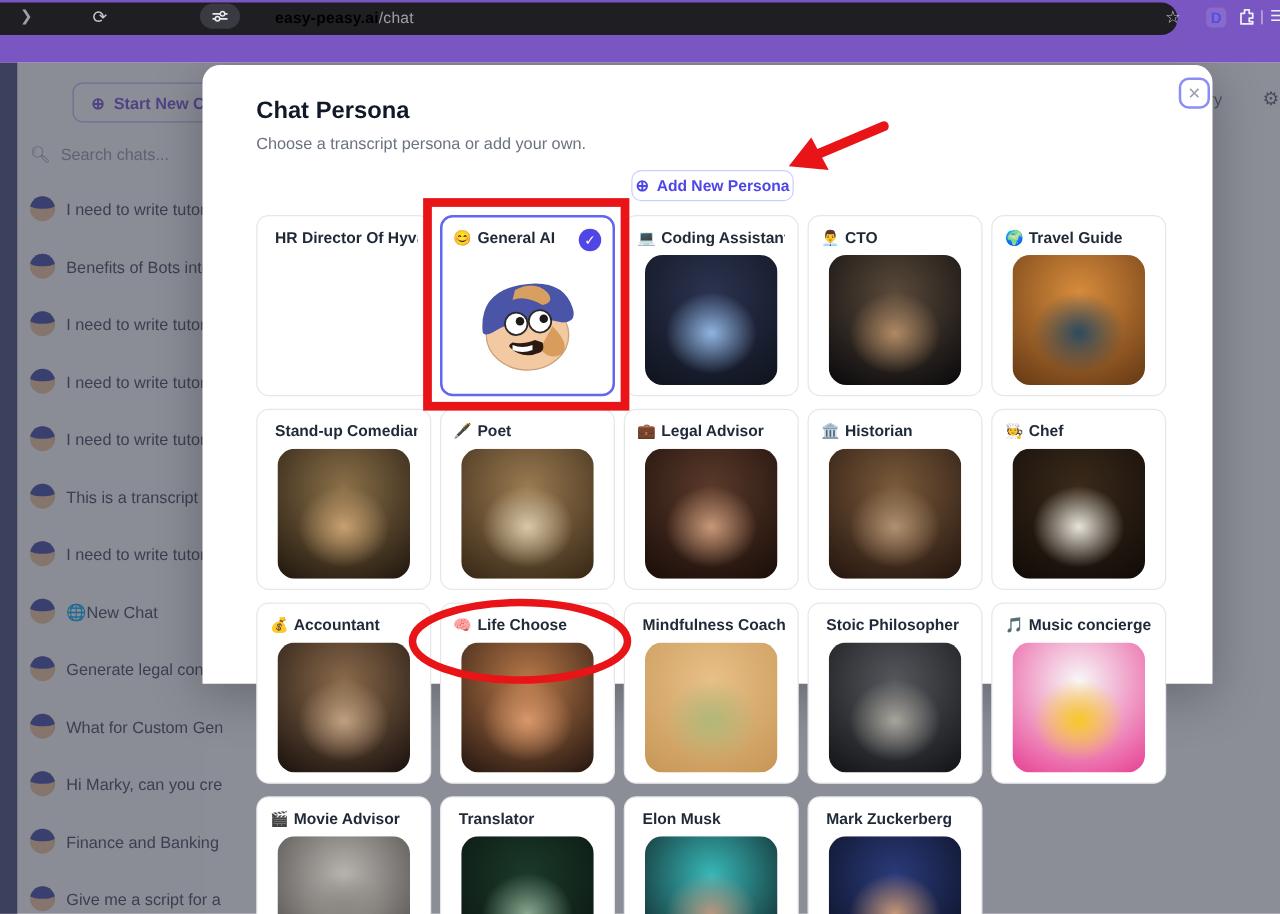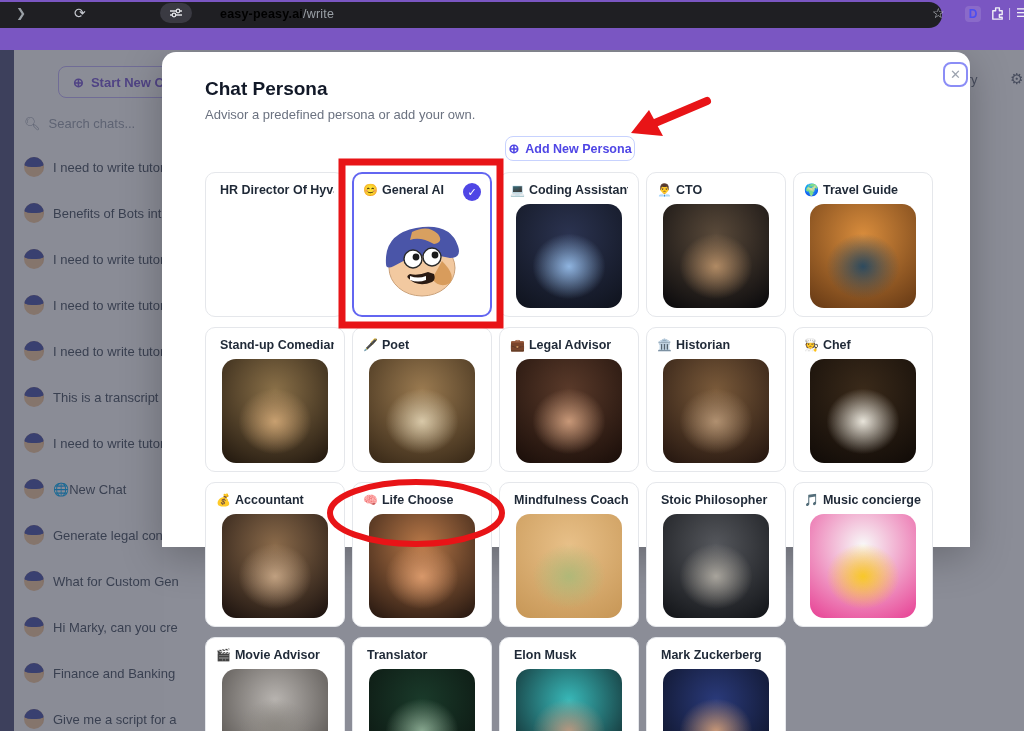--- a/index.html
+++ b/index.html
@@ -148,35 +148,35 @@
   <span class="nav-fwd">❯</span>
   <span class="refresh">⟳</span>
   <span class="tune-circle">
     <svg width="14" height="12" viewBox="0 0 14 12">
       <line x1="1" y1="4" x2="13" y2="4" stroke="#e8eaed" stroke-width="1.4"></line>
       <line x1="1" y1="8" x2="13" y2="8" stroke="#e8eaed" stroke-width="1.4"></line>
       <circle cx="9" cy="4" r="1.8" fill="#3a3a42" stroke="#e8eaed" stroke-width="1.2"></circle>
       <circle cx="5" cy="8" r="1.8" fill="#3a3a42" stroke="#e8eaed" stroke-width="1.2"></circle>
     </svg>
   </span>
-  <span class="url"><span class="host">easy-peasy.ai</span><span class="path">/write</span></span>
+  <span class="url"><span class="host">easy-peasy.ai</span><span class="path">/chat</span></span>
   <span class="star">☆</span>
   <span class="ext-d">D</span>
   <span class="ext-puzzle">
     <svg width="15" height="15" viewBox="0 0 16 16">
       <path d="M6 2h4v3h3v4h-3v3h3v2H3v-9h3z" fill="none" stroke="#f0f0f6" stroke-width="1.5" stroke-linejoin="round"></path>
     </svg>
   </span>
   <span class="ext-sep">|</span>
   <span class="ext-panel">☰</span>
 </div>
 
 <div class="modal">
   <div class="modal-title">Chat Persona</div>
-  <div class="modal-sub">Advisor a predefined persona or add your own.</div>
+  <div class="modal-sub">Choose a transcript persona or add your own.</div>
   <button class="add-btn">
     <span class="plus-circ">⊕</span>
     <span>Add New Persona</span>
   </button>
   <button class="close-btn">
       <span>✕</span>
     </button>
   <div class="grid">
   <div class="card">
     <div class="card-title">

